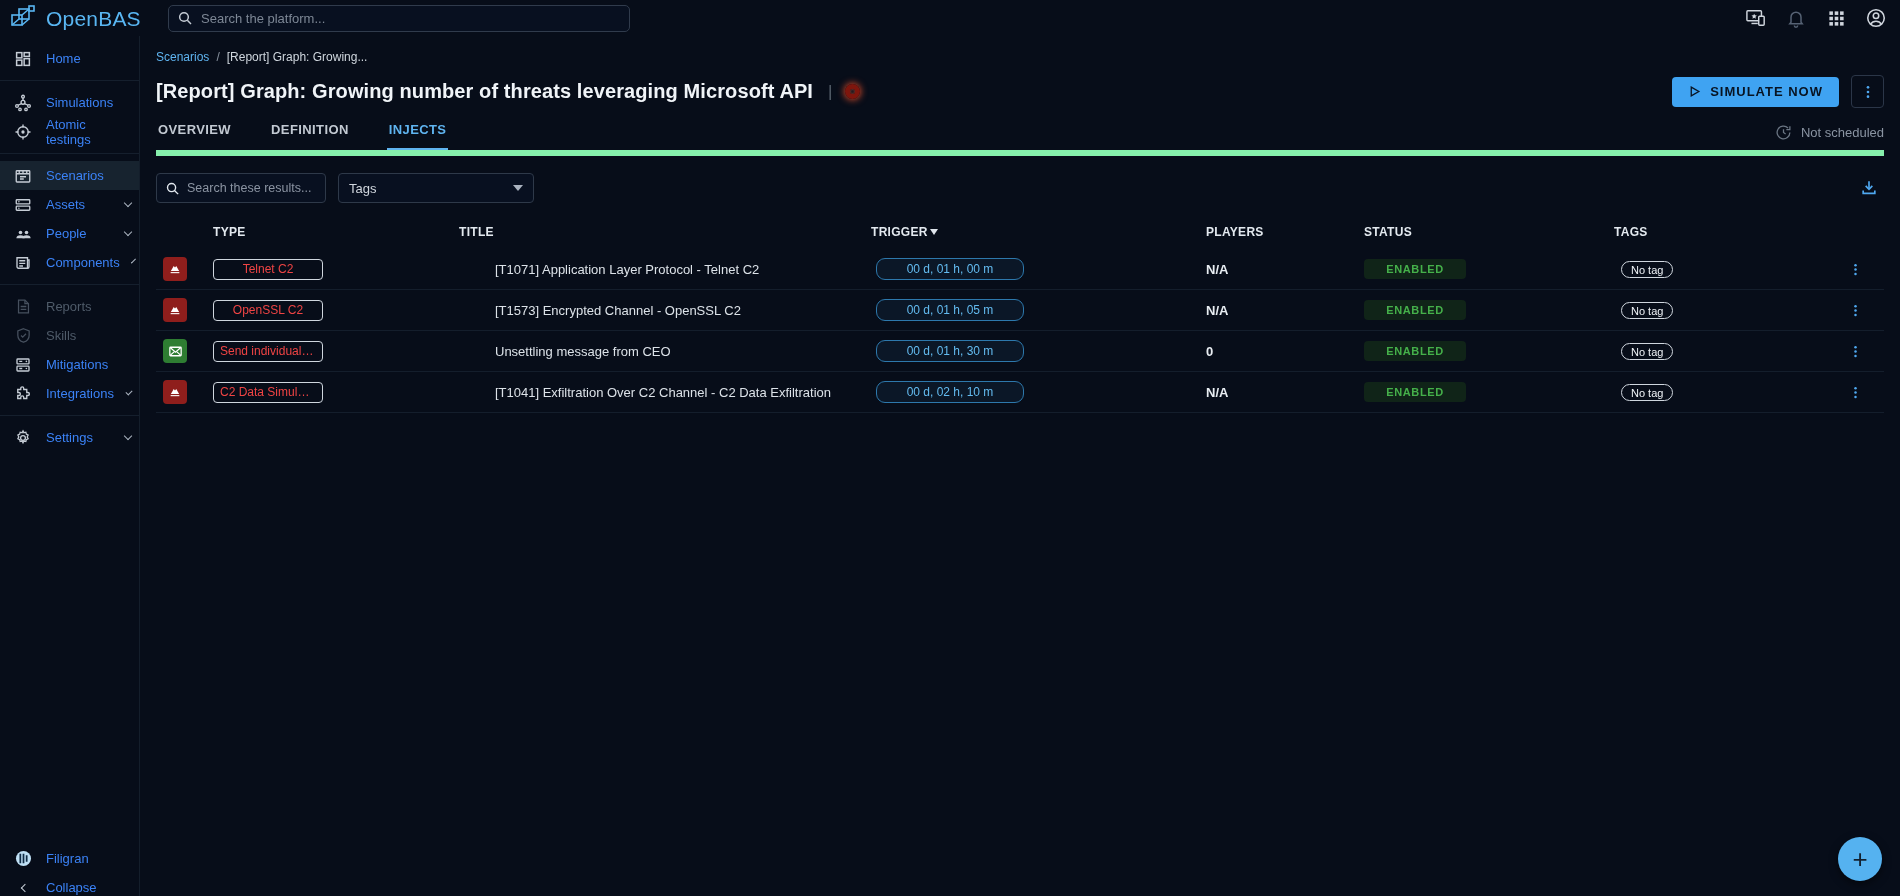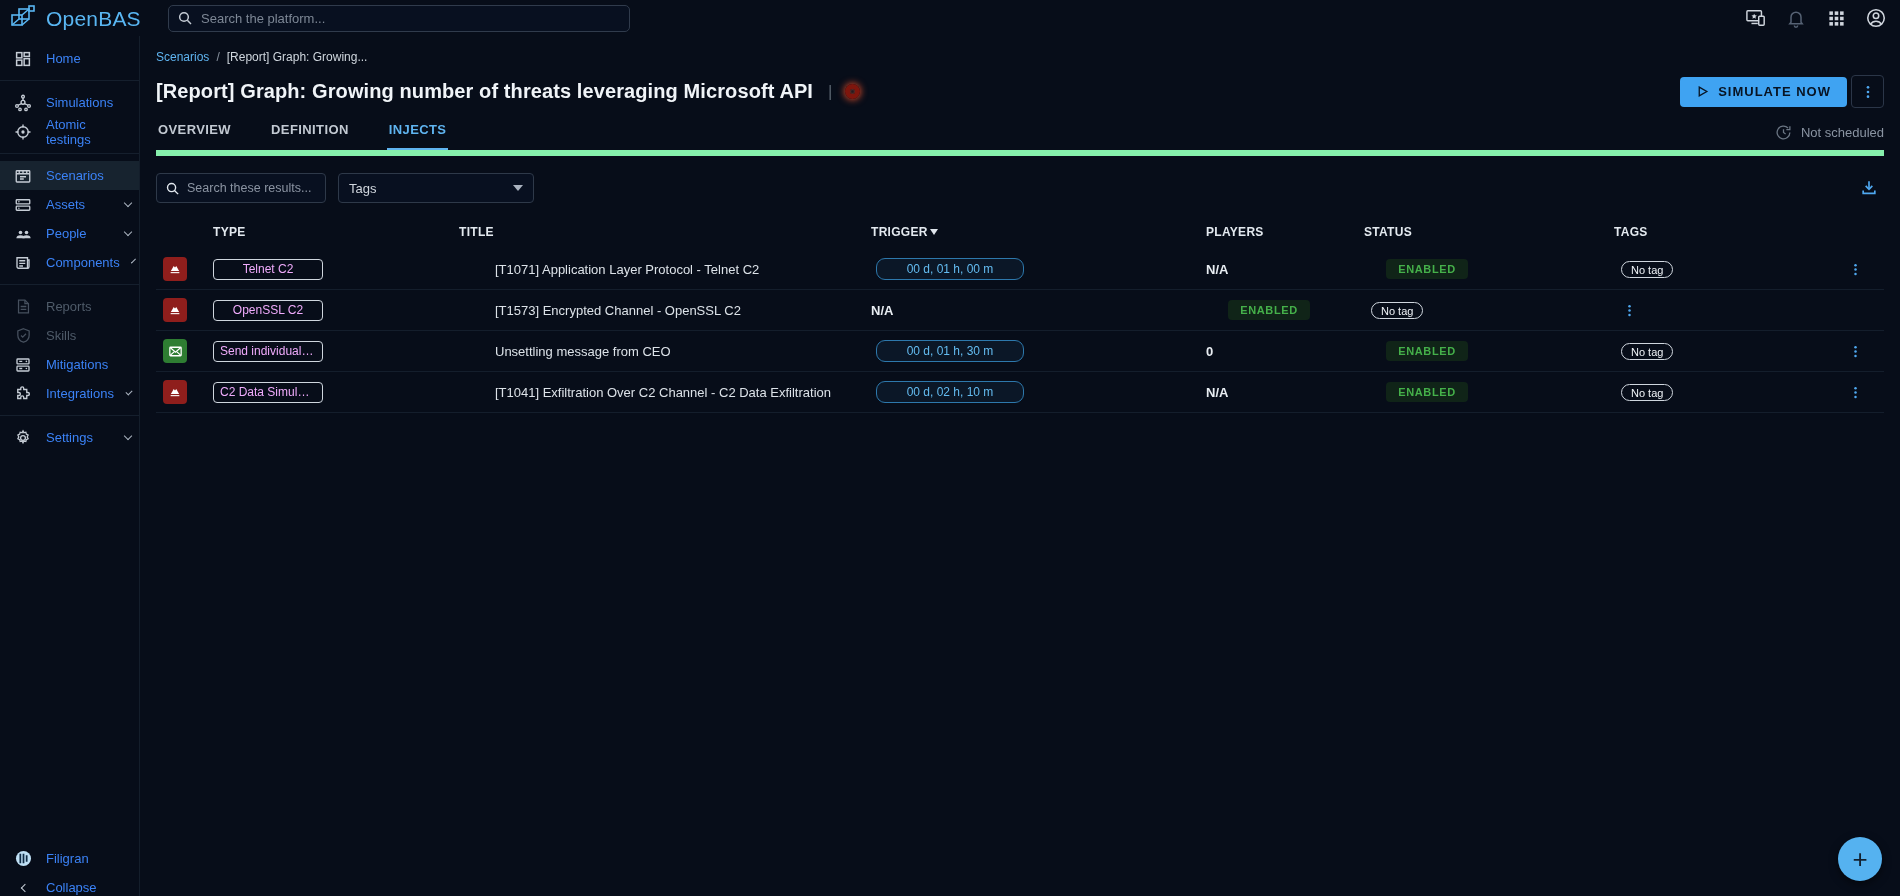--- a/index.html
+++ b/index.html
@@ -33,21 +33,21 @@
   
   .main { position:absolute; left:140px; top:36px; right:0; bottom:0; padding:0 16px; }
   .breadcrumb { margin-top:14px; font-size:12px; display:flex; gap:7px; align-items:center; color:#8a94a0; }
   .bc-link { color:#5fb4f0; cursor:pointer; }
   .bc-current { color:#cfd6dd; }
 
   .title-row { margin-top:11px; display:flex; align-items:center; }
   .page-title { font-size:20px; font-weight:600; color:#f0f4f8; letter-spacing:.1px; }
   .title-sep { color:#57616d; font-size:17px; font-weight:300; margin:0 13px 0 15px; }
   .score-donut { width:15px; height:15px; border-radius:50%; border:5px solid #7e160d; box-shadow:0 0 7px 1px rgba(242,84,45,.85), inset 0 0 3px rgba(255,120,80,.6); }
-  .title-actions { margin-left:auto; display:flex; align-items:center; gap:4px; }
+  .title-actions { margin-left:auto; display:flex; align-items:center; gap:12px; }
   .simulate-btn { height:30px; background:#3fa3f2; color:#081423; border:none; border-radius:4px; font-family:inherit; font-size:13px; font-weight:700; letter-spacing:1px; padding:0 16px; display:flex; align-items:center; gap:9px; cursor:pointer; }
   .menu-btn { width:33px; height:33px; border:1px solid #2b3648; border-radius:4px; background:transparent; display:flex; align-items:center; justify-content:center; cursor:pointer; }
 
   .tabs-row { display:flex; align-items:flex-end; border-bottom:6px solid #86efac; margin-top:4px; }
   .tab { font-size:13px; font-weight:600; letter-spacing:.4px; color:#c2c9d2; padding:10px 2px 11px; margin-right:36px; cursor:pointer; border-bottom:2px solid transparent; }
   .tab.active { color:#5fb4f0; border-bottom-color:#5fb4f0; }
   .schedule-status { margin-left:auto; display:flex; align-items:center; gap:9px; color:#8a94a2; font-size:13px; padding-bottom:9px; }
   .schedule-status .sicon { color:#6b7684; }
 
   .filter-row { margin-top:17px; display:flex; align-items:center; gap:12px;justify-content:space-between; }
@@ -64,25 +64,25 @@
   .thead { height:34px; }
   .thead .th { font-size:12px; font-weight:700; color:#e3e9ef; letter-spacing:.3px; }
   .th-type { padding-left:9px; }
   .th-trigger { display:flex; align-items:center; gap:2px; cursor:pointer; }
   .sort-arrow { width:0; height:0; border-left:4.5px solid transparent; border-right:4.5px solid transparent; border-top:6px solid #dfe5ec; }
   .trow { height:41px; border-bottom:1px solid #141e2c; cursor:pointer; }
   .trow:first-of-type { border-top:none; }
   .row-icon { width:24px; height:24px; border-radius:4px; margin-left:7px; display:flex; align-items:center; justify-content:center; }
   .row-icon.caldera { background:#8f1e1c; }
   .row-icon.email { background:#2e7d32; }
-  .type-chip { display:block; width:110px; margin-left:9px; border:1px solid #cfd6de; border-radius:4px; padding:2.5px 6px; font-size:12px; color:#f0abfc; text-align:center; white-space:nowrap; overflow:hidden; text-overflow:ellipsis; }
+  .type-chip { display:block; width:110px; margin-left:9px; border:1px solid #cfd6de; border-radius:4px; padding:2.5px 6px; font-size:12px; color:#ef4444; text-align:center; white-space:nowrap; overflow:hidden; text-overflow:ellipsis; }
   .cell-title { font-size:13px; color:#dce2e8; white-space:nowrap; overflow:hidden; text-overflow:ellipsis; padding-right:12px;padding-left:36px; }
   .trigger-chip { display:block; width:148px; margin-left:5px; border:1px solid #2d78ac; background:rgba(64,150,220,.07); border-radius:9px; padding:3px 0; font-size:12px; color:#63bbf0; text-align:center; }
   .cell-players { font-size:13px; font-weight:700; color:#e8edf2; }
-  .status-chip { display:block; width:82px; margin-left:22px; background:#102418; border-radius:4px; padding:4px 12px; font-size:11px; font-weight:700; letter-spacing:.6px; color:#45b04a; text-align:center; }
+  .status-chip { display:block; width:102px; background:#102418; border-radius:4px; padding:4px 12px; font-size:11px; font-weight:700; letter-spacing:.6px; color:#45b04a; text-align:center; }
   .tag-chip { display:inline-block; margin-left:7px; border:1px solid #cfd6de; border-radius:9px; padding:1.5px 9px; font-size:11px; color:#eef2f6; justify-self:start;text-align:right; }
   .row-menu { width:30px; height:30px; display:flex; align-items:center; justify-content:center; color:#4fa8f0; cursor:pointer; }
 
   .fab { position:absolute; right:18px; bottom:15px; width:44px; height:44px; border-radius:50%; background:#55b2f0; color:#12202e; border:none; font-size:26px; font-weight:400; line-height:1; cursor:pointer; display:flex; align-items:center; justify-content:center; box-shadow:0 3px 8px rgba(0,0,0,.5); }
 
   svg { display:block; }
 </style>
 </head>
 <body>
 
@@ -434,20 +434,23 @@
         <span class="row-icon caldera">
           <svg width="18" height="18" viewBox="0 0 24 24">
             <path d="M6.5 14.5 L10.3 8 L12 10 L13.7 8 L17.5 14.5 Z" fill="#fff"></path>
             <rect x="6.2" y="16" width="11.6" height="1.6" fill="#fff" opacity=".9"></rect>
           </svg>
         </span>
         <span>
             <span class="type-chip">OpenSSL C2</span>
           </span>
         <span class="cell-title">[T1573] Encrypted Channel - OpenSSL C2</span>
+        <span>
+            <span class="trigger-chip">00 d, 01 h, 05 m</span>
+          </span>
         <span class="cell-players">N/A</span>
         <span>
             <span class="status-chip">ENABLED</span>
           </span>
         <span><span class="tag-chip">No tag</span></span>
         <span class="row-menu">
           <svg width="15" height="15" viewBox="0 0 24 24" fill="currentColor">
             <circle cx="12" cy="5" r="2"></circle>
               <circle cx="12" cy="12" r="2"></circle>
               <circle cx="12" cy="19" r="2"></circle>

